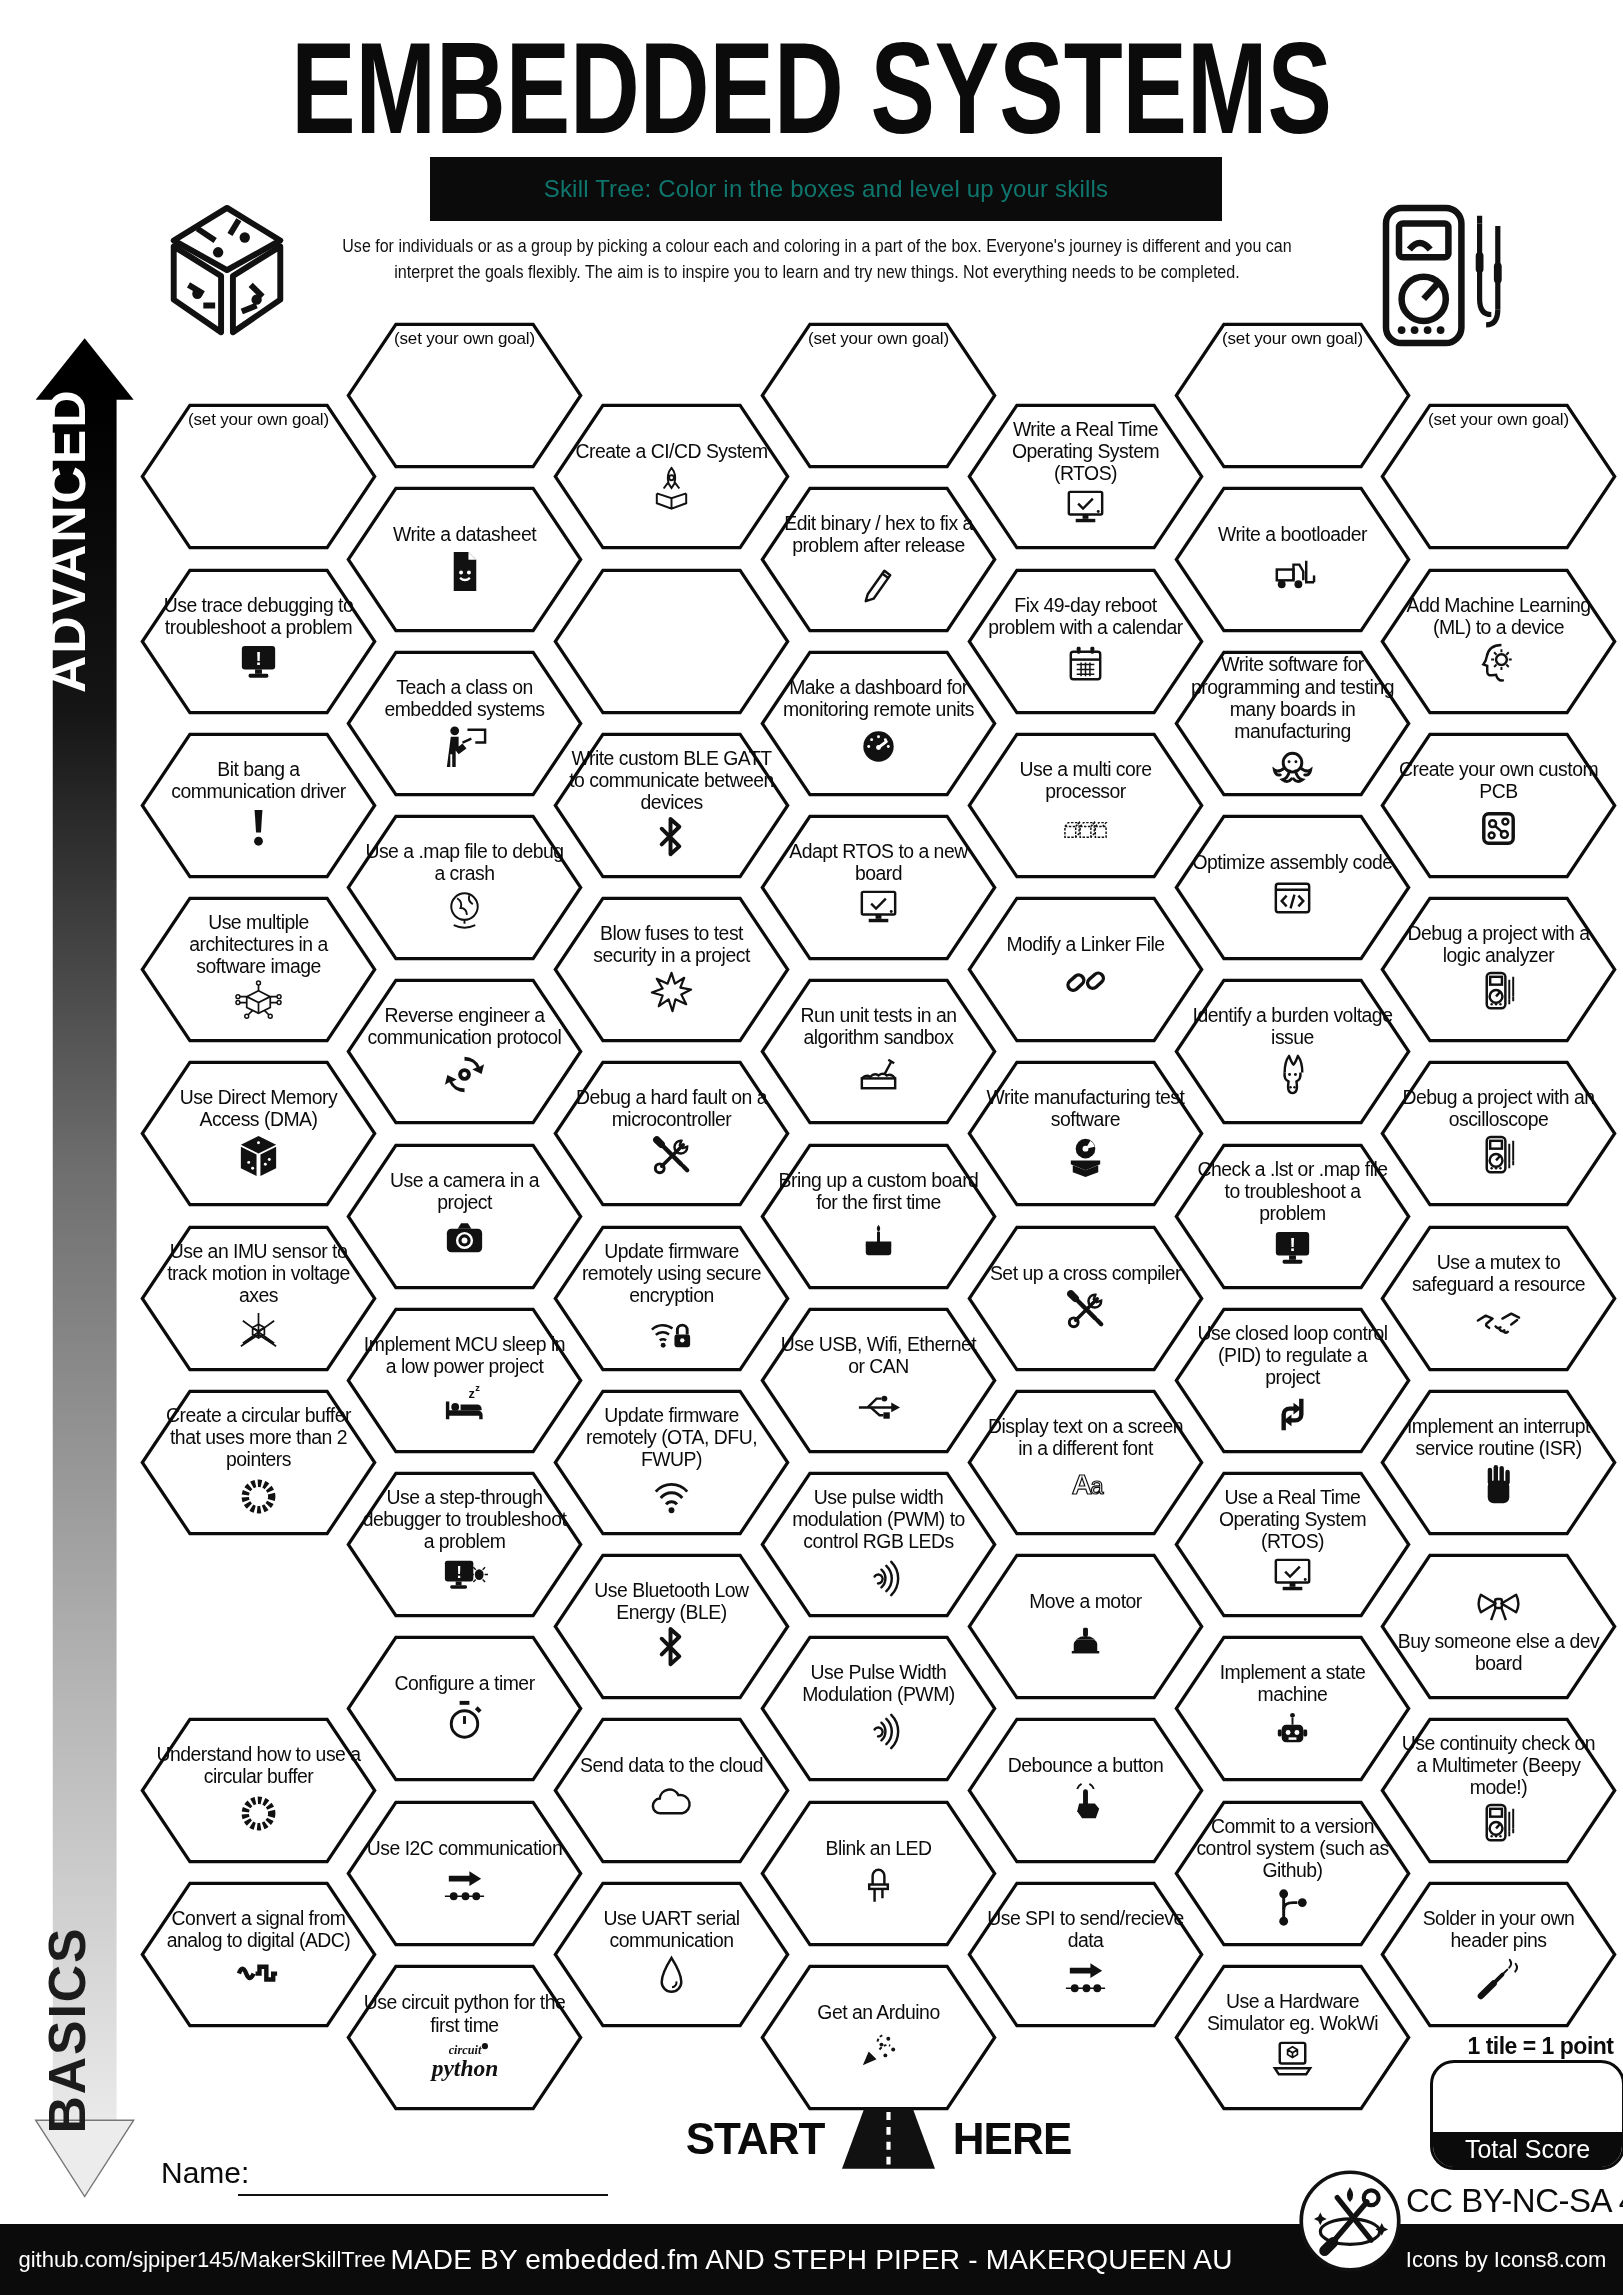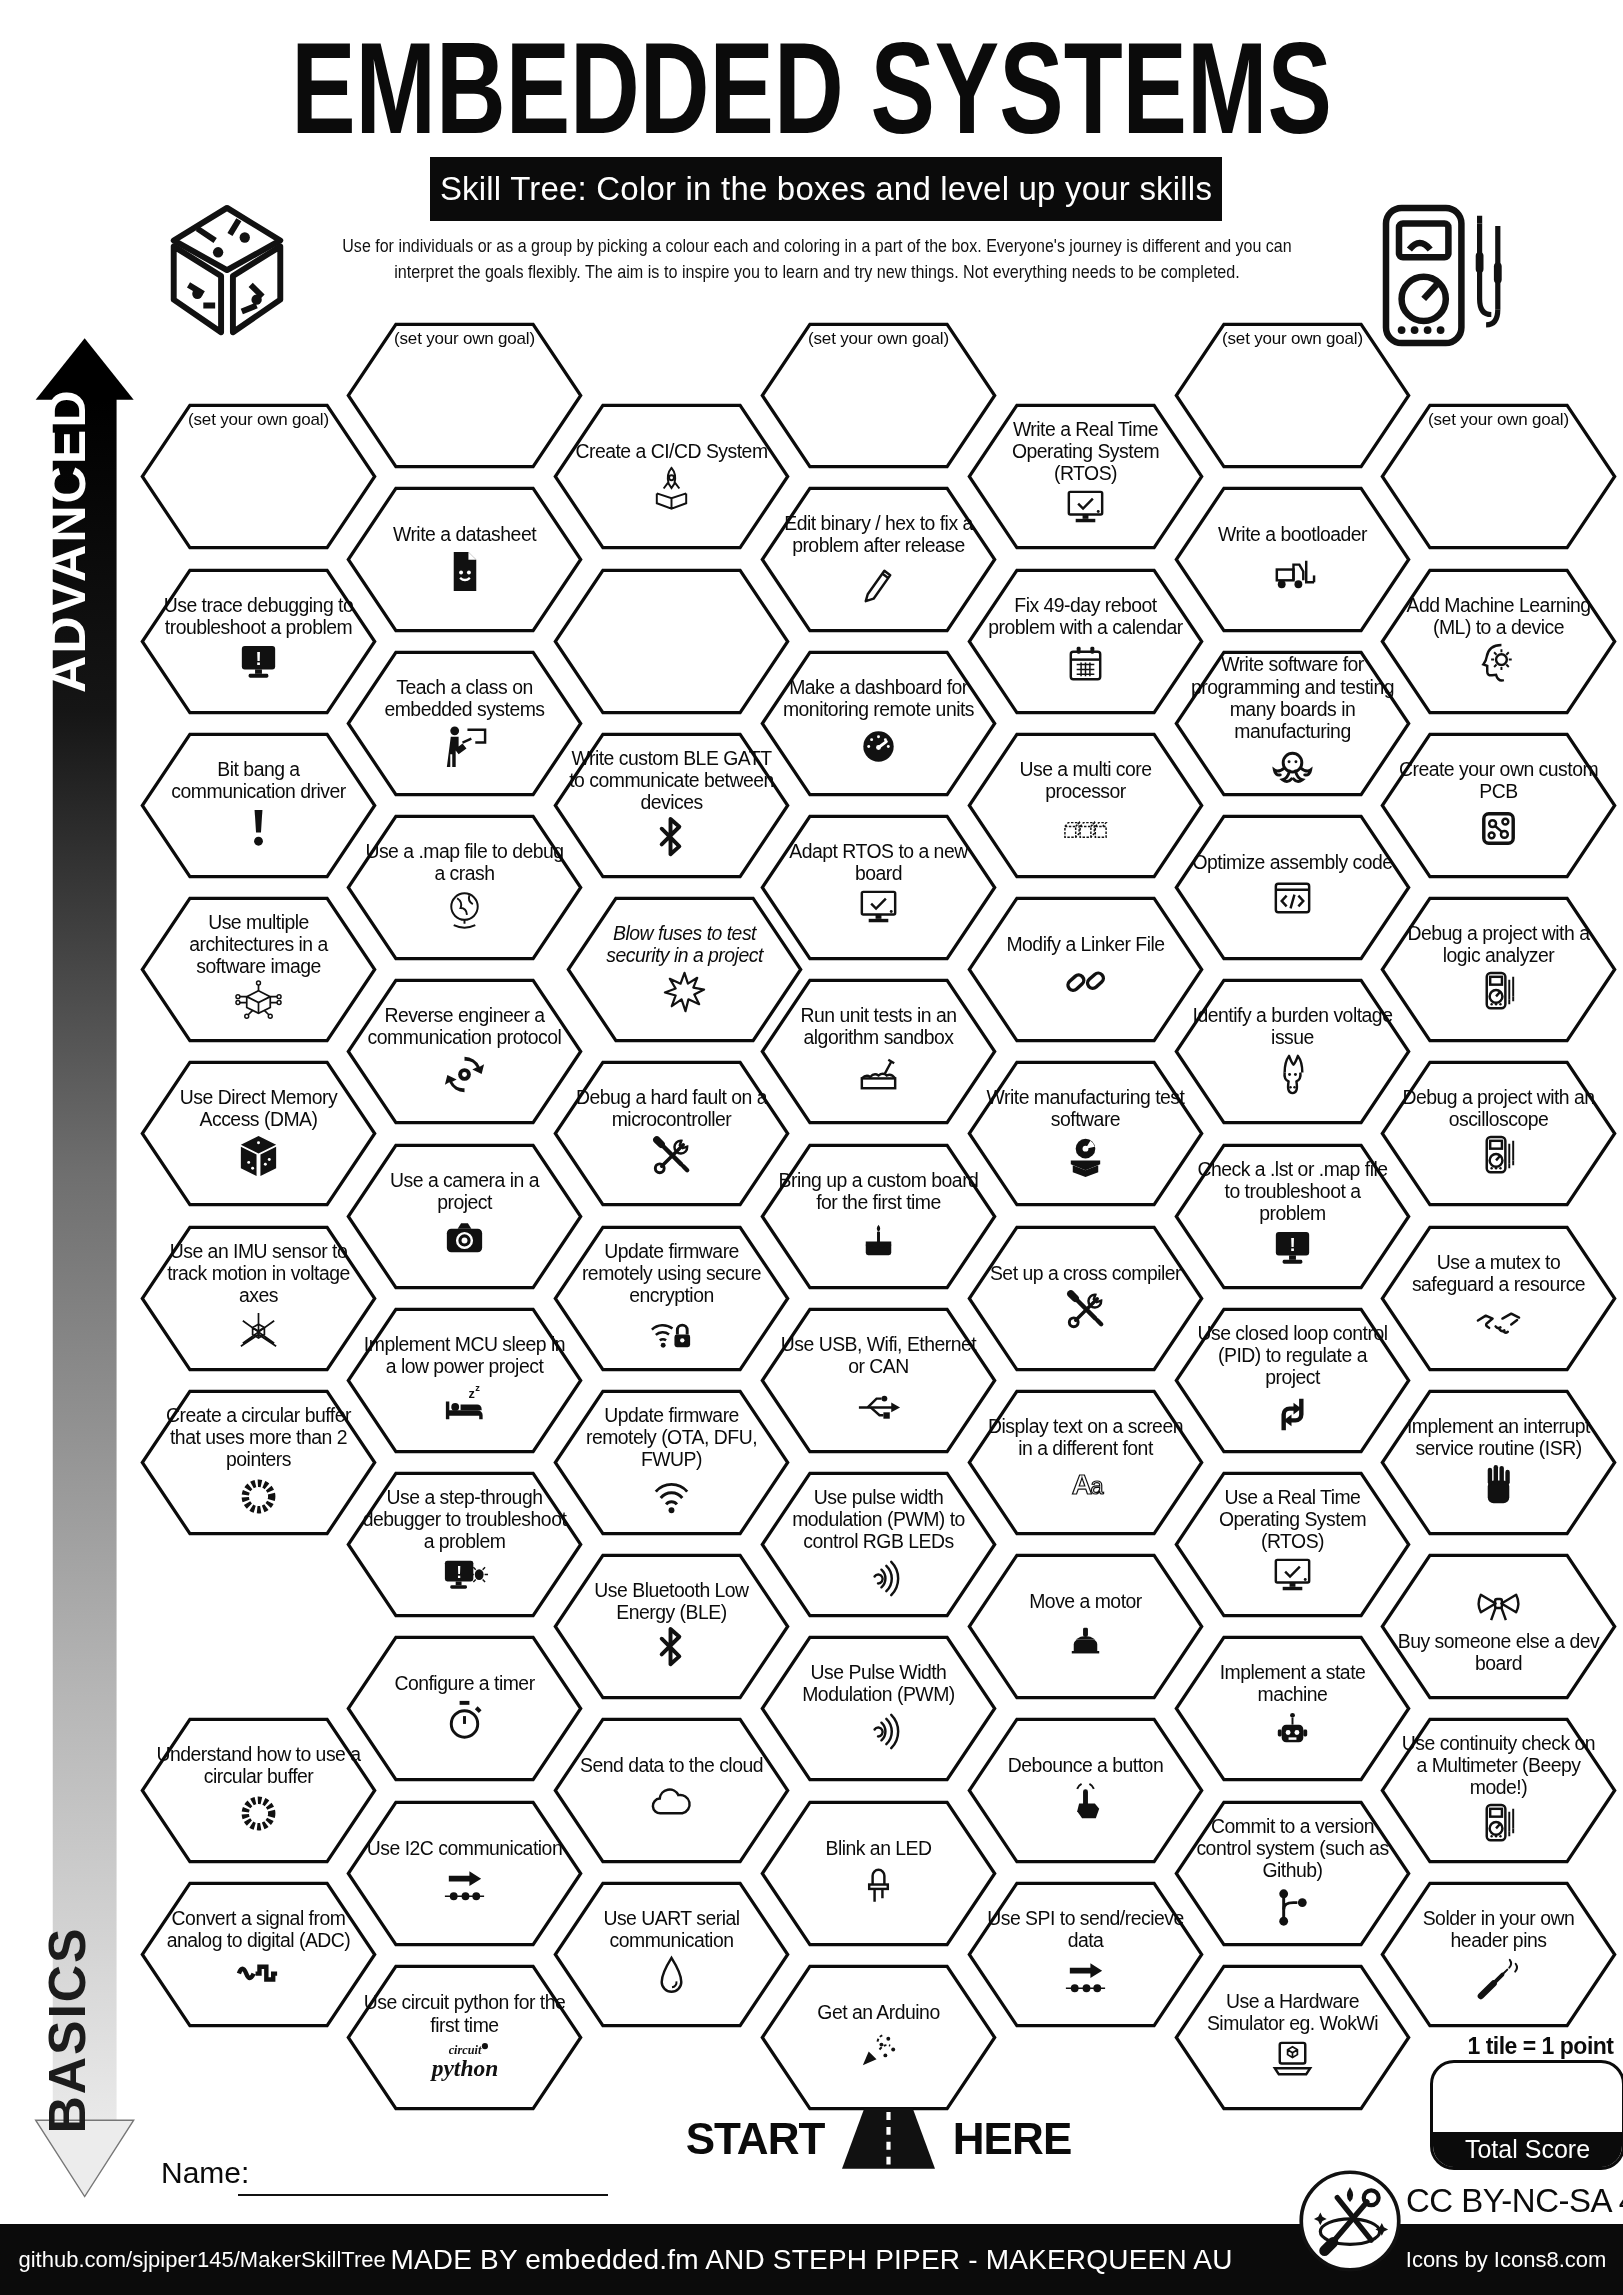--- a/index.html
+++ b/index.html
@@ -3,21 +3,21 @@
 <meta charset="utf-8">
 <style>
   html,body{margin:0;padding:0;background:#fff;}
   body{width:1623px;height:2295px;position:relative;font-family:"Liberation Sans",sans-serif;color:#0b0b0b;}
   #page{position:absolute;left:0;top:0;width:1623px;height:2295px;background:#fff;overflow:hidden;}
 
   
   #title-svg{position:absolute;left:291px;top:34px;}
   #subtitle-bar{position:absolute;left:430px;top:157px;width:792px;height:64px;background:#0b0b0b;
     display:flex;align-items:center;justify-content:center;}
-  #subtitle-bar span{color:#ffffff;font-size:33px;letter-spacing:0.2px;white-space:nowrap;}
+  #subtitle-bar span{color:#0f766e;font-size:24px;letter-spacing:0.2px;white-space:nowrap;}
   #intro-svg{position:absolute;left:262px;top:234px;}
   #chip-icon{position:absolute;left:153px;top:193px;}
   #meter-icon{position:absolute;left:1373px;top:189px;}
 
   
   #axis-arrow{position:absolute;left:25.4px;top:328px;}
 
   
   #hex-grid{position:absolute;left:0;top:0;width:1623px;height:2295px;}
   .hex{position:absolute;width:237px;height:147px;}
@@ -491,21 +491,21 @@
         </svg>
         <div class="hex-content">
           <div class="hex-label">Write custom BLE GATT to communicate between devices</div>
           <div class="hex-icon">
             <svg viewBox="0 0 100 100" style="width:49px;height:49px">
               <path d="M30 28 L66 64 L48 80 L48 8 L66 24 L30 60" fill="none" stroke="#111" stroke-width="8" stroke-linejoin="round" stroke-linecap="round"></path>
             </svg>
           </div>
         </div>
       </div>
-      <div class="hex" style="left: 566px; top: 896px; font-style: italic;">
+      <div class="hex" style="left: 553px; top: 896px;">
         <svg class="hexbg" viewBox="0 0 513 318">
           <polygon points="108,5 405,5 508,159 405,313 108,313 5,159" fill="#fff" stroke="#0b0b0b" stroke-width="7"></polygon>
         </svg>
         <div class="hex-content">
           <div class="hex-label">Blow fuses to test security in a project</div>
           <div class="hex-icon">
             <svg viewBox="0 0 100 100" style="width:49px;height:49px">
               <path d="M50 10 L57 32 L76 20 L68 40 L90 44 L70 54 L80 74 L58 64 L52 88 L44 64 L24 78 L32 56 L10 50 L32 42 L20 22 L42 32 Z" fill="none" stroke="#111" stroke-width="4.5" stroke-linejoin="round"></path>
             </svg>
           </div>

